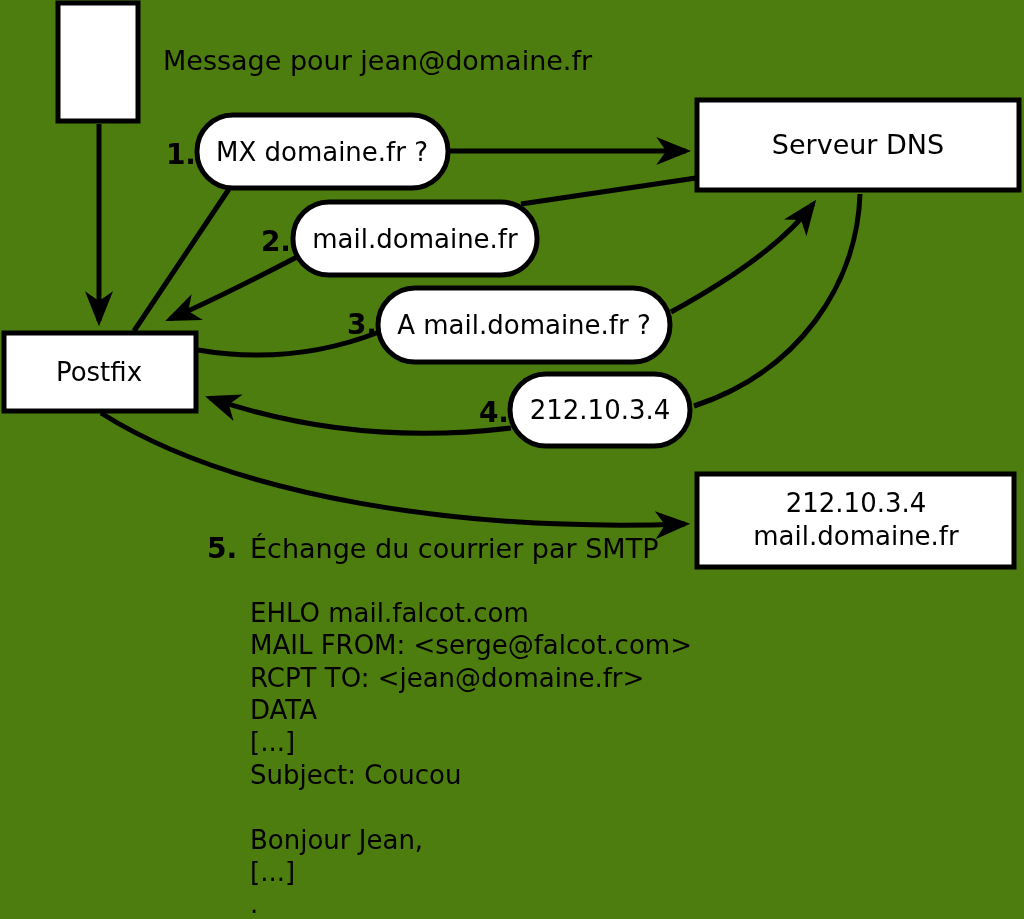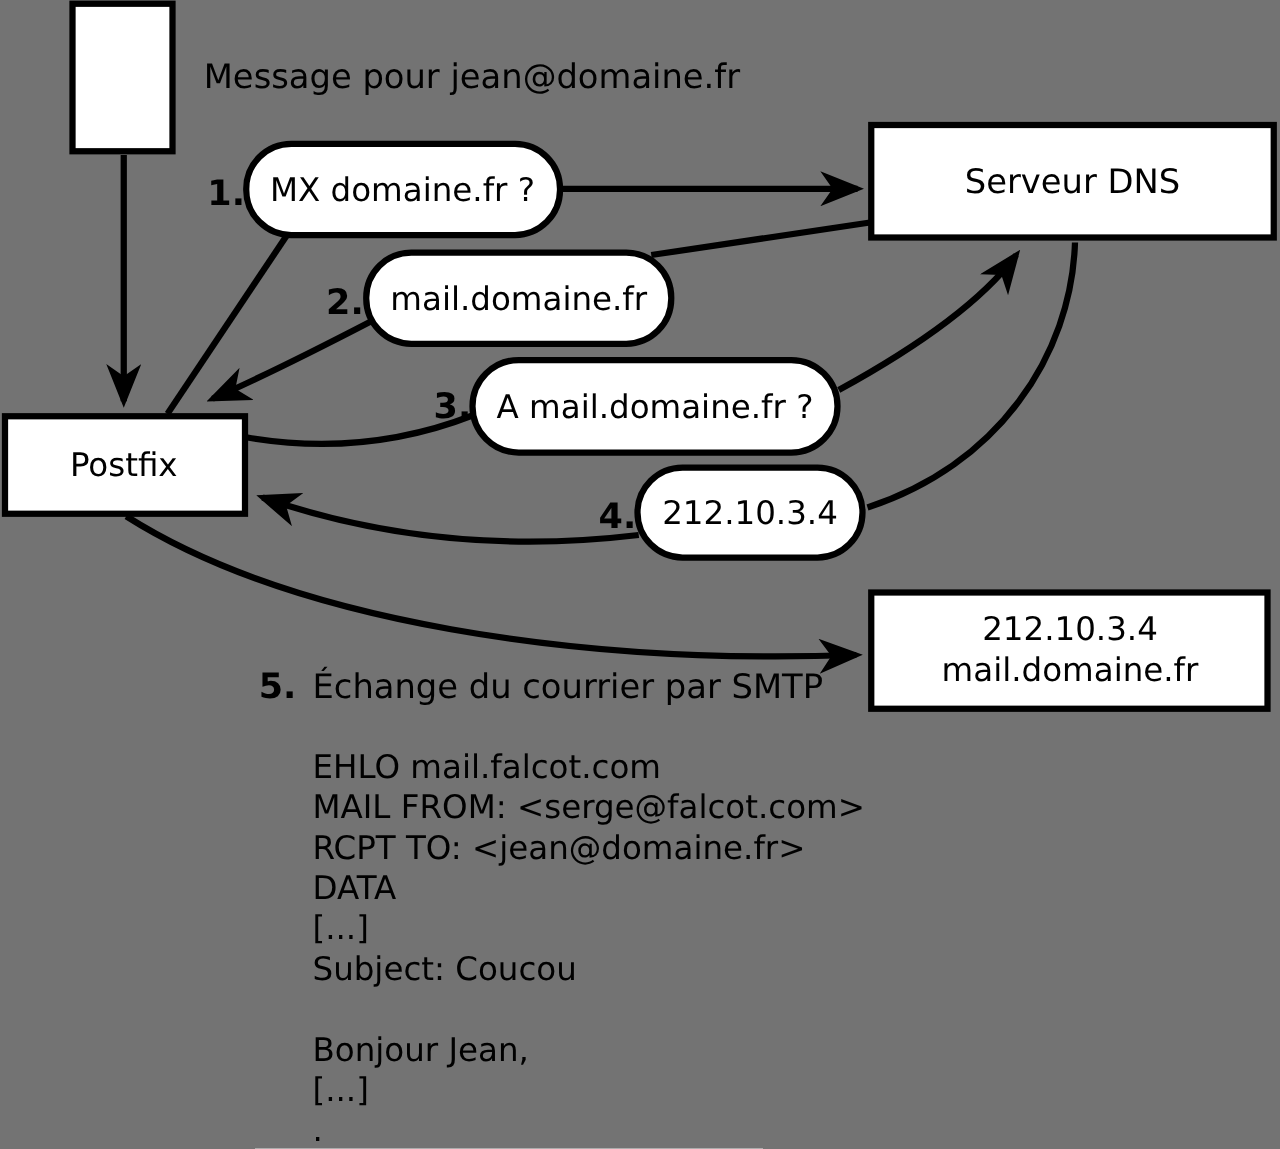--- a/index.html
+++ b/index.html
@@ -4,21 +4,21 @@
 <style>
   html, body {
     margin: 0;
     padding: 0;
     background: #ffffff;
   }
   #canvas {
     position: relative;
     width: 1024px;
     height: 919px;
-    background: #737373;
+    background: #4d7c0f;
     overflow: hidden;
   }
   svg { display: block; }
   .shape {
     fill: #ffffff;
     stroke: #000000;
     stroke-width: 5;
   }
   .edge {
     fill: none;

